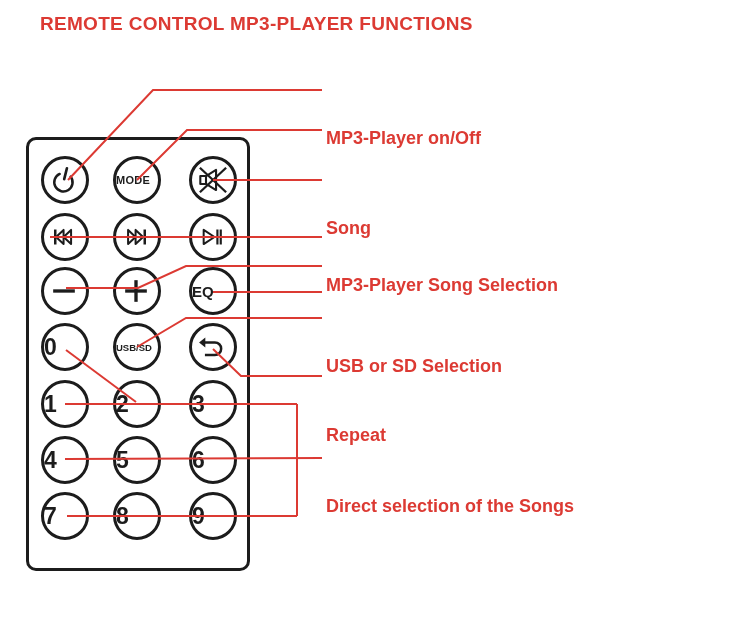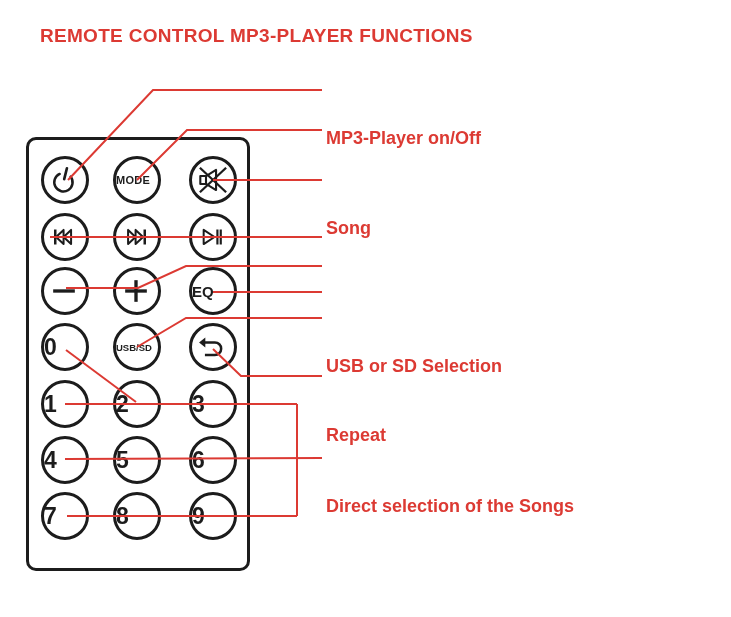--- a/index.html
+++ b/index.html
@@ -8,21 +8,21 @@
     --bg:#ffffff;
   }
   *{margin:0;padding:0;box-sizing:border-box;}
   html,body{background:#f4f4f4;}
   body{font-family:"Liberation Sans",sans-serif;}
   .page{
     position:relative;width:731px;height:617px;
     background:var(--bg);overflow:hidden;
   }
   .title{
-    position:absolute;left:40px;top:25px;
+    position:absolute;left:40px;top:13px;
     font-size:19px;font-weight:bold;letter-spacing:.3px;
     color:var(--accent);white-space:nowrap;
   }
   .remote{
     position:absolute;left:26px;top:137px;width:224px;height:434px;
     border:3px solid var(--ink);border-radius:10px;background:var(--bg);
   }
   .btn{
     position:absolute;width:48px;height:48px;border-radius:50%;
     border:3px solid var(--ink);background:var(--bg);
@@ -178,17 +178,18 @@
     <polyline points="213,349 241,376 322,376"></polyline>
     <polyline points="66,350 136,402"></polyline>
     <polyline points="65,404 297,404"></polyline>
     <polyline points="65,459 322,458"></polyline>
     <polyline points="67,516 297,516"></polyline>
     <polyline points="297,404 297,516"></polyline>
   </svg>
 
   <div class="callout" style="top:79px">MP3-Player on/Off</div>
   <div class="callout" style="top:169px">Song</div>
+  <div class="callout" style="top:226px">MP3-Player Song Selection</div>
   <div class="callout" style="top:307px">USB or SD Selection</div>
   <div class="callout" style="top:376px">Repeat</div>
   <div class="callout" style="top:447px">Direct selection of the Songs</div>
 
 </div>
 
 </body></html>

